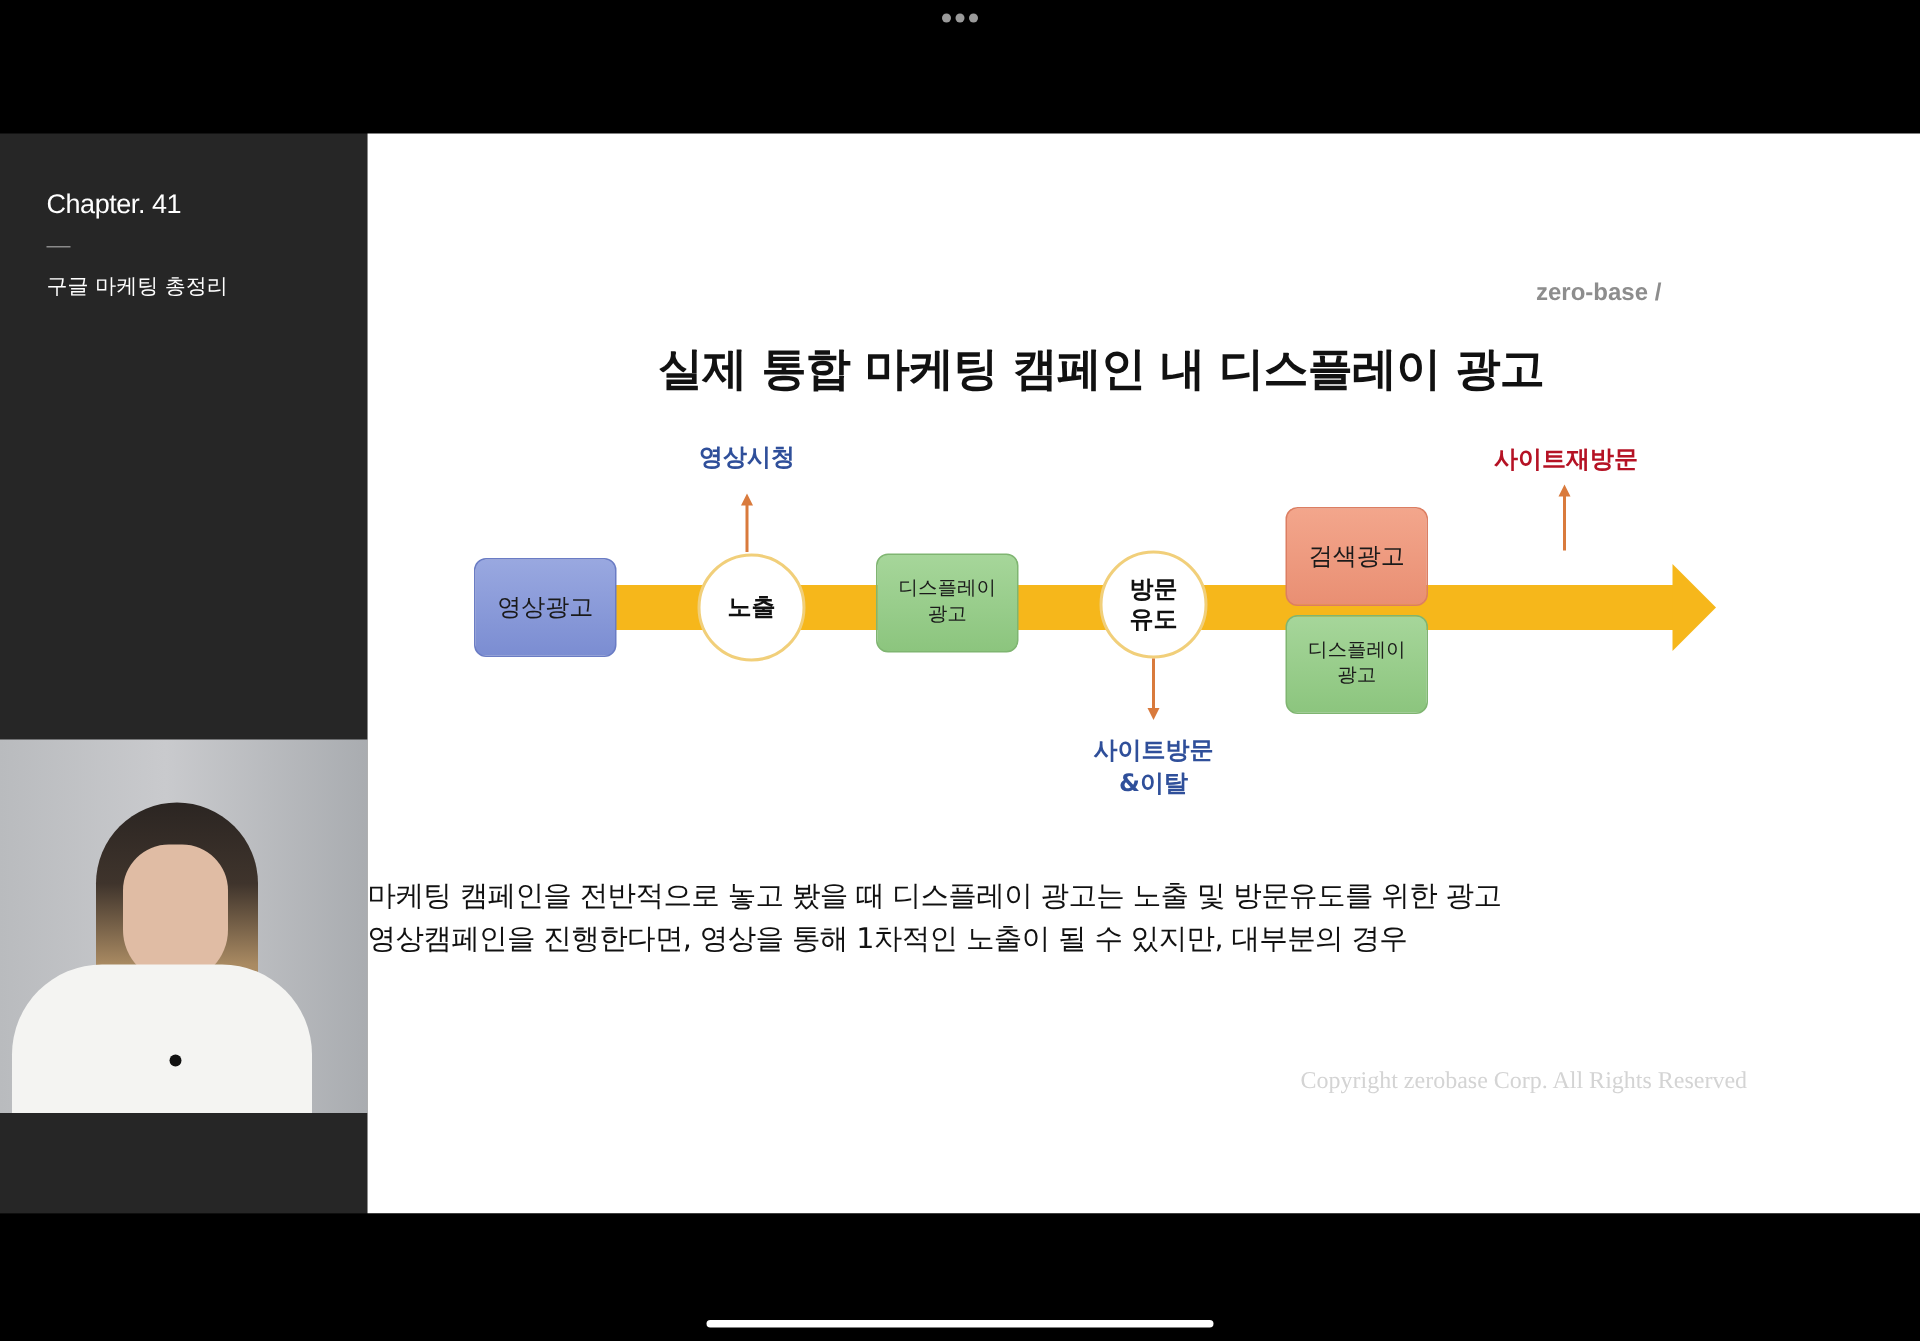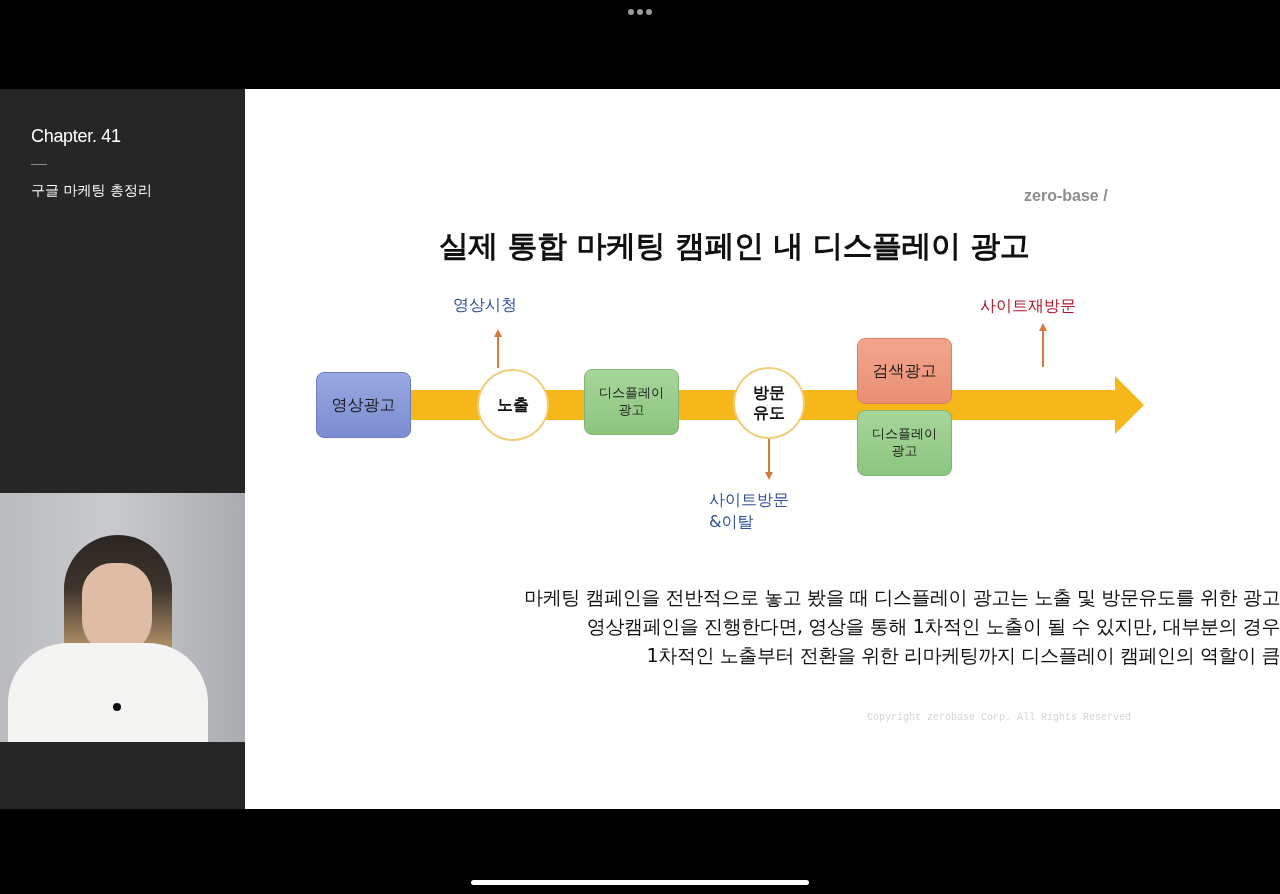--- a/index.html
+++ b/index.html
@@ -33,26 +33,26 @@
     .box.blue { background: linear-gradient(180deg, #99a8e0, #7b8dd2); border: 1px solid #6a7cc4; font-size: 16px; }
     .box.green { background: linear-gradient(180deg, #a6d69a, #8cc57e); border: 1px solid #7fb571; font-size: 13px; }
     .box.salmon { background: linear-gradient(180deg, #f3a68c, #e98f73); border: 1px solid #dc7e62; font-size: 16px; }
 
     .circle { position: absolute; width: 72px; height: 72px; border-radius: 50%; background: #fff; border: 2px solid #f1cf7a; display: flex; align-items: center; justify-content: center; text-align: center; font-size: 16px; font-weight: bold; color: #111; line-height: 1.25; }
 
     .vline { position: absolute; width: 2px; background: #d97a3c; }
     .arrow-up { position: absolute; width: 0; height: 0; border-left: 4px solid transparent; border-right: 4px solid transparent; border-bottom: 8px solid #d97a3c; }
     .arrow-down { position: absolute; width: 0; height: 0; border-left: 4px solid transparent; border-right: 4px solid transparent; border-top: 8px solid #d97a3c; }
 
-    .label { position: absolute; font-size: 16px; font-weight: normal; line-height: 1.4; }
+    .label { position: absolute; font-size: 16px; font-weight: bold; text-align: center; line-height: 1.4; }
     .label.blue { color: #2f4f9a; }
     .label.red { color: #b51224; }
 
-    .body-text { position: absolute; left: 0; width: 1035px; top: 494px; text-align: right; font-size: 19px; color: #111; line-height: 29px; letter-spacing: -0.4px; }
-    .copyright { position: absolute; left: 622px; top: 623px; font-size: 10px; color: #d4d4d4; font-family: Liberation Mono, monospace; }
+    .body-text { position: absolute; left: 0; width: 1035px; top: 494px; text-align: left; font-size: 19px; color: #111; line-height: 29px; letter-spacing: -0.4px; }
+    .copyright { position: absolute; left: 622px; top: 623px; font-size: 16px; color: #d4d4d4; font-family: Liberation Serif, serif; }
 
     .bottom-bar { position: absolute; left: 0; top: 809px; width: 1280px; height: 85px; background: #000; }
     .home-indicator { position: absolute; left: 471px; top: 71px; width: 338px; height: 5px; border-radius: 3px; background: #fff; }
   </style>
 </head>
 <body>
 
 <div class="top-bar">
   <div class="more-dots">
     <span></span>
@@ -83,21 +83,21 @@
   <div class="flow-head"></div>
 
   <div class="label blue" style="left:208px; top:205px; width:90px;">영상시청</div>
   <div class="arrow-up" style="left:249px; top:240px;"></div>
   <div class="vline" style="left:252px; top:247px; height:32px;"></div>
 
   <div class="box blue" style="left:71px; top:283px;">
     <span>영상광고</span>
   </div>
 
-  <div class="circle" style="left:232px; top:280px;">
+  <div class="circle" style="left:220px; top:280px;">
     <span>노출</span>
   </div>
 
   <div class="box green" style="left:339px; top:280px; white-space:pre-line;">
     <span>디스플레이
 광고</span>
   </div>
 
   <div class="circle" style="left:488px; top:278px; white-space:pre-line;text-align:right;">
     <span>방문
@@ -116,21 +116,20 @@
 광고</span>
   </div>
 
   <div class="arrow-up" style="left:794px; top:234px;"></div>
   <div class="vline" style="left:797px; top:241px; height:37px;"></div>
   <div class="label red" style="left:735px; top:206px; width:128px;">사이트재방문</div>
 
   <div class="body-text">
     <div>마케팅 캠페인을 전반적으로 놓고 봤을 때 디스플레이 광고는 노출 및 방문유도를 위한 광고</div>
     <div>영상캠페인을 진행한다면, 영상을 통해 1차적인 노출이 될 수 있지만, 대부분의 경우</div>
-    <div>1차적인 노출부터 전환을 위한 리마케팅까지 디스플레이 캠페인의 역할이 큼</div>
   </div>
 
   <div class="copyright">Copyright zerobase Corp. All Rights Reserved</div>
 </div>
 
 <div class="bottom-bar">
   <div class="home-indicator"></div>
 </div>
 
 </body></html>

